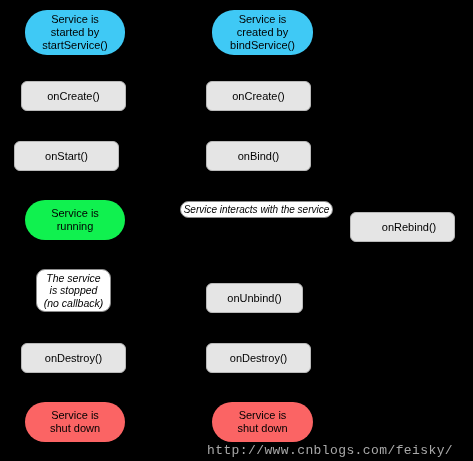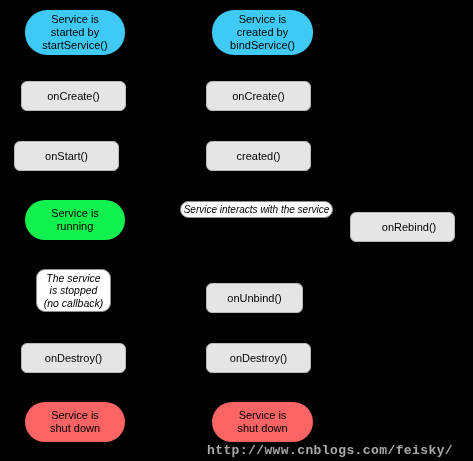--- a/index.html
+++ b/index.html
@@ -96,28 +96,28 @@
 
   <div class="node terminal red" style="left:25px; top:402px; width:100px; height:40px;">Service is
 shut down</div>
 
   <div class="node terminal blue" style="left:212px; top:10px; width:101px; height:45px;">Service is
 created by
 bindService()</div>
 
   <div class="node method" style="left:206px; top:81px; width:105px; height:30px;">onCreate()</div>
 
-  <div class="node method" style="left:206px; top:141px; width:105px; height:30px;">created()</div>
+  <div class="node method" style="left:206px; top:141px; width:105px; height:30px;">onBind()</div>
 
   <div class="node note pill" style="left:180px; top:201px; width:153px; height:17px; font-size:10px;">Service interacts with the service</div>
 
   <div class="node method" style="left:206px; top:283px; width:97px; height:30px;">onUnbind()</div>
 
   <div class="node method" style="left:206px; top:343px; width:105px; height:30px;">onDestroy()</div>
 
   <div class="node terminal red" style="left:212px; top:402px; width:101px; height:40px;">Service is
 shut down</div>
 
   <div class="node method" style="left:350px; top:212px; width:105px; height:30px;padding-left:13px;">onRebind()</div>
 
-  <div id="watermark" style="left:207px; top:443px;font-weight:bold;">http://www.cnblogs.com/feisky/</div>
+  <div id="watermark" style="left:207px; top:443px;">http://www.cnblogs.com/feisky/</div>
 
 </div>
 
 </body></html>

